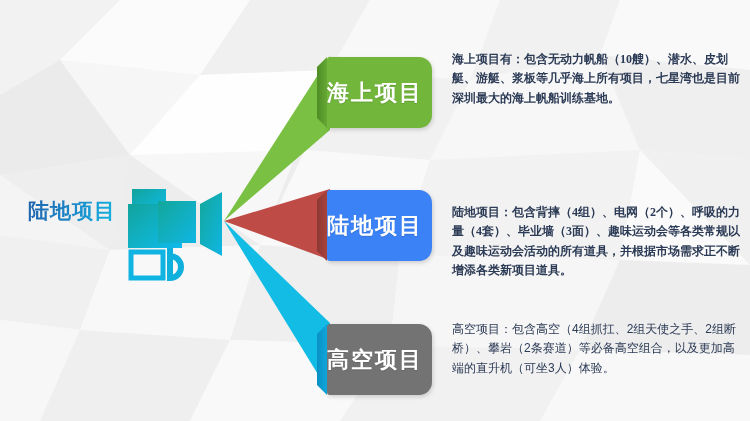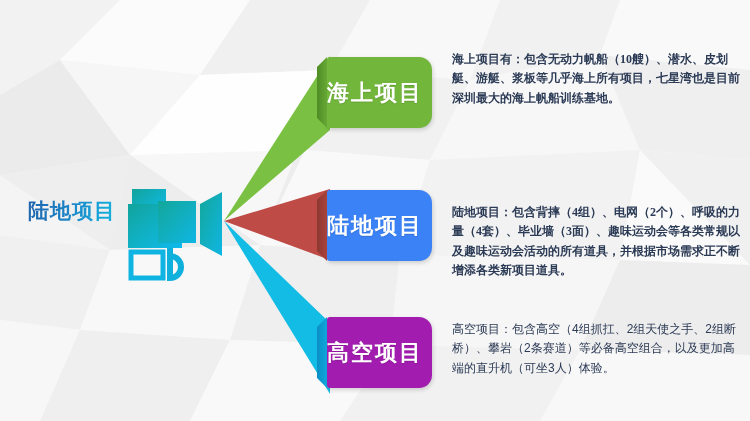--- a/index.html
+++ b/index.html
@@ -77,21 +77,21 @@
     width: 10px;
     height: 71px;
   }
 
   #box-sea  { left: 327px; top: 57px;  background: #72b63c; }
   #box-sea .tail  { background: linear-gradient(90deg, #4e8c25, #66a835); clip-path: polygon(100% 0, 100% 100%, 0 86%, 0 14%); }
 
   #box-land { left: 327px; top: 190px; background: #3b82f6; }
   #box-land .tail { background: linear-gradient(90deg, #8d3833, #a9423c); clip-path: polygon(100% 0, 100% 100%, 0 86%, 0 14%); }
 
-  #box-air  { left: 327px; top: 317px; background: #a21caf; }
+  #box-air  { left: 327px; top: 324px; background: #737373; }
   #box-air .tail  { background: linear-gradient(90deg, #0a8fc4, #0fa6dd); clip-path: polygon(100% 0, 100% 100%, 0 86%, 0 14%); }
 
   
   .desc {
     position: absolute;
     left: 452px;
     width: 288px;
     color: #2b3a55;
     line-height: 1.62;
   }

